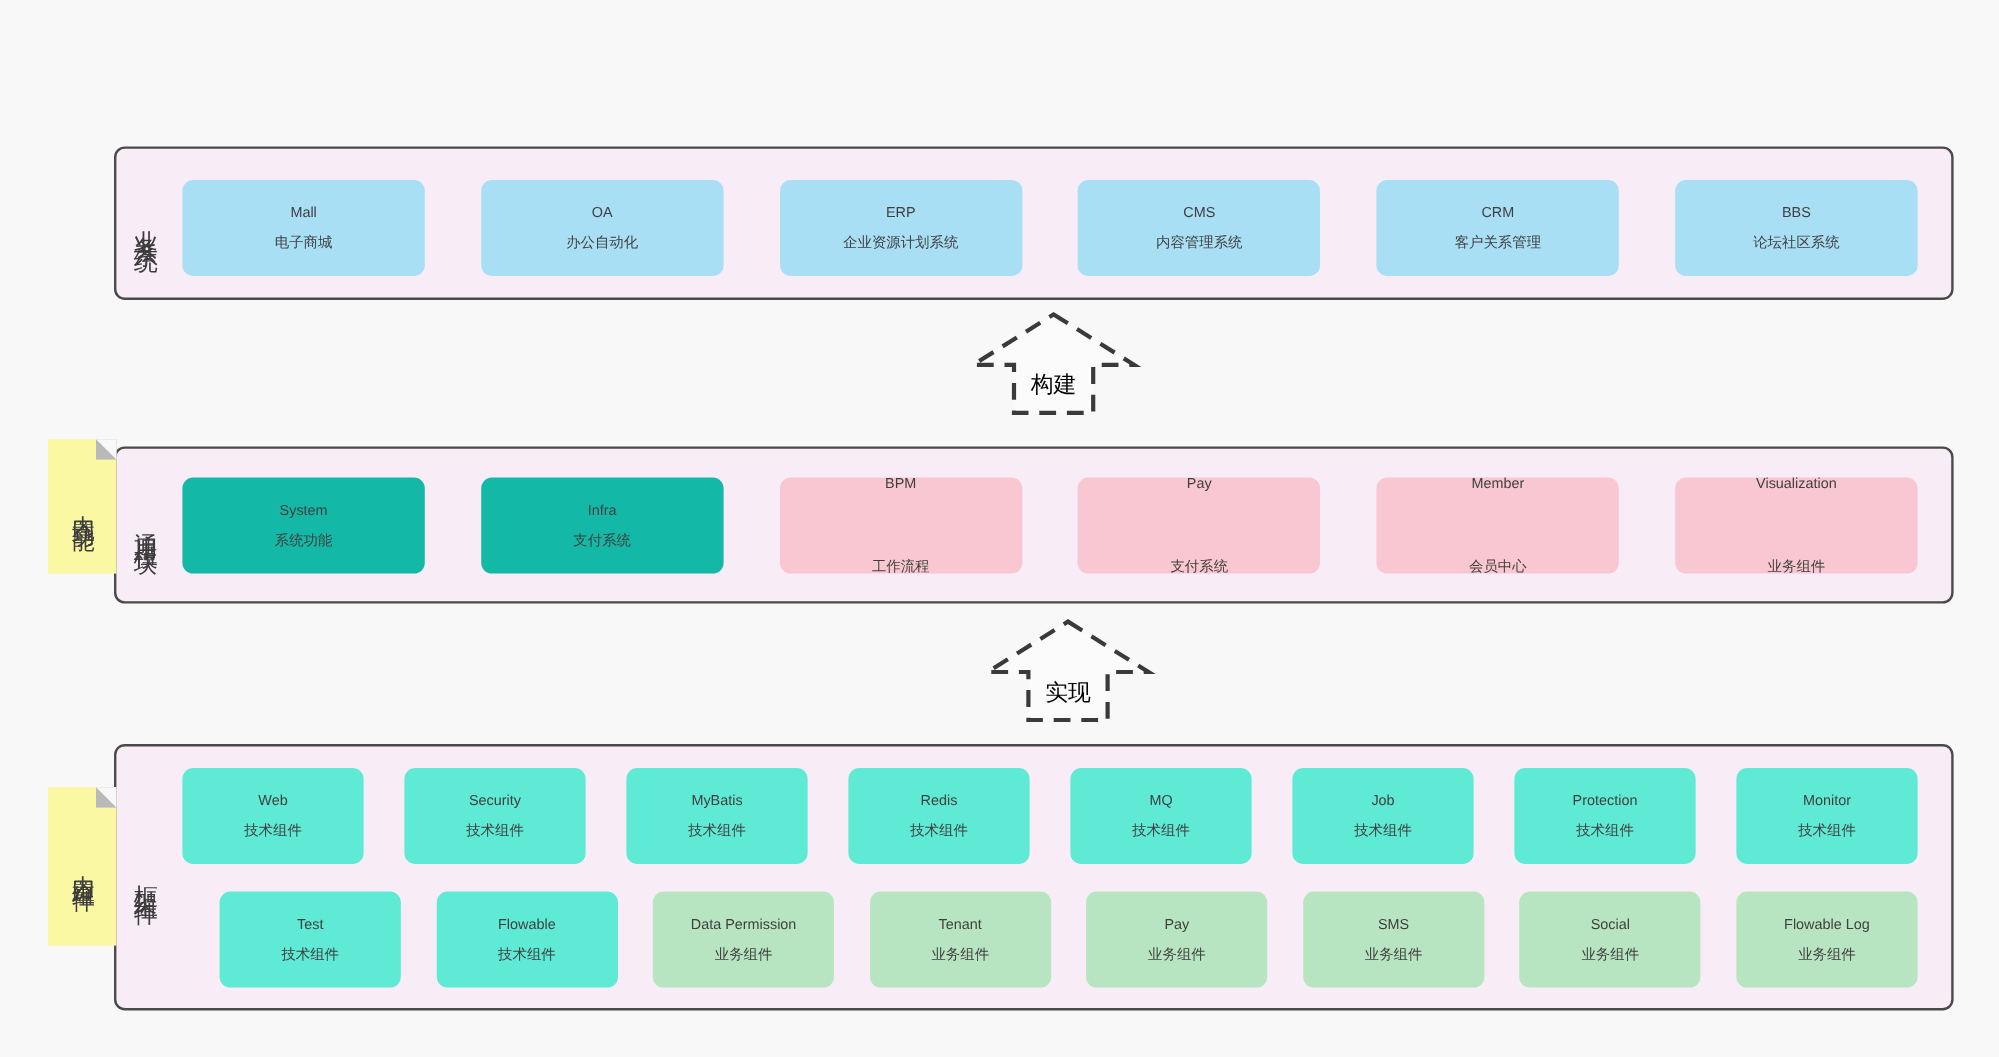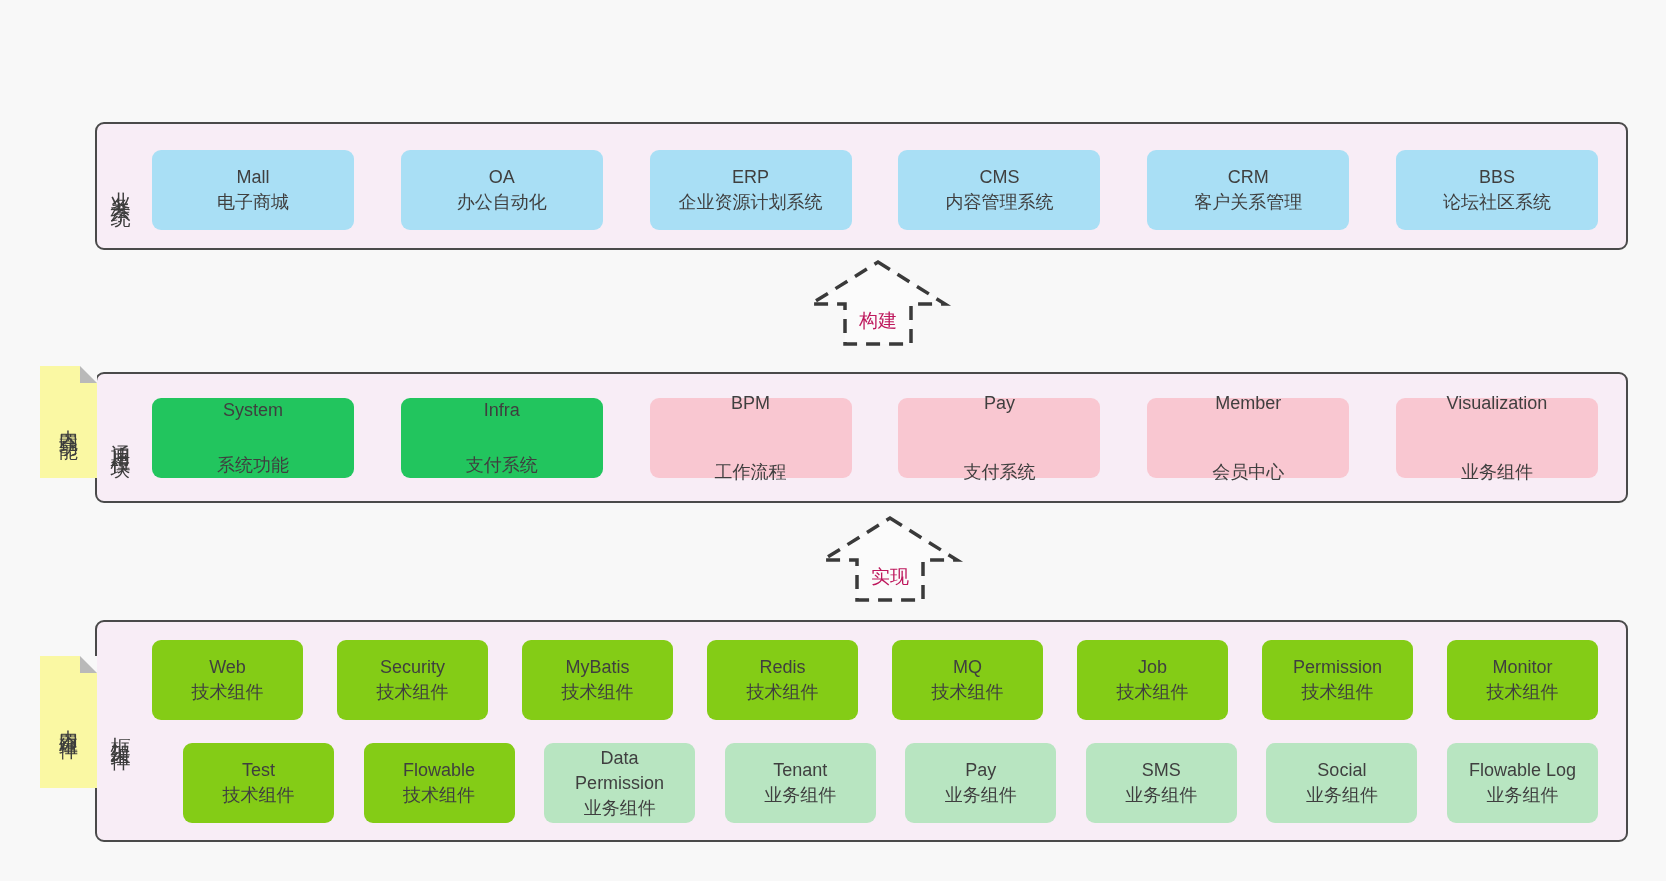--- a/index.html
+++ b/index.html
@@ -30,30 +30,30 @@
   
   .boxes{position:absolute;left:55px;right:28px;display:flex;justify-content:space-between;}
   #sec-business .boxes{top:26px;}
   #sec-modules  .boxes{top:24px;}
   #sec-components .row1{top:18px;}
   #sec-components .row2{top:121px;margin-left:31px;}
 
   .box{
     height:80px;border-radius:9px;
     display:flex;flex-direction:column;align-items:center;justify-content:center;
-    text-align:center;font-size:18px;line-height:25px;
+    text-align:center;font-size:12px;line-height:25px;
     padding:0 10px;box-sizing:border-box;
   }
   .boxes-6 .box{width:202px;}
   .boxes-8 .box{width:151px;padding:0 12px;}
 
   .blue{background:#a9dff5;}
-  .red{background:#22c55e;justify-content:space-between;}
+  .red{background:#14b8a6;}
   .pink{background:#f9c7d1;gap:44px;}
-  .green-dark{background:#84cc16;}
+  .green-dark{background:#5eead4;}
   .green-light{background:#b8e5c1;}
 
   
   .sticky{position:absolute;left:-57px;width:57px;background:#faf8a3;}
   #sec-modules .sticky{top:-8px;height:112px;}
   #sec-components .sticky{top:34px;height:132px;}
   .fold{
     position:absolute;top:0;right:0;width:0;height:0;
     border-style:solid;border-width:0 17px 17px 0;
     border-color:#f8f8f8 #f8f8f8 #b9b9b9 #b9b9b9;
@@ -64,21 +64,21 @@
     font-size:19px;letter-spacing:4px;white-space:nowrap;color:#3c3c3c;
   }
 
   
   .arrow{position:absolute;width:150px;height:90px;}
   #arrow-build{left:803px;top:258px;}
   #arrow-implement{left:815px;top:514px;}
   .arrow svg{position:absolute;left:0;top:0;}
   .arrow-label{
     position:absolute;left:50%;top:50px;transform:translateX(-50%);
-    font-size:19px;background:#fbfbfb;padding:0 4px;color:#be185d;white-space:nowrap;
+    font-size:19px;background:#fbfbfb;padding:0 4px;color:#000000;white-space:nowrap;
   }
 </style>
 </head>
 <body>
 
 <div class="stage">
 
   <section class="container" id="sec-business">
     <div class="vlabel">业务系统</div>
     <div class="boxes boxes-6">
@@ -183,21 +183,21 @@
       </div>
       <div class="box green-dark">
         <div>MQ</div>
         <div>技术组件</div>
       </div>
       <div class="box green-dark">
         <div>Job</div>
         <div>技术组件</div>
       </div>
       <div class="box green-dark">
-        <div>Permission</div>
+        <div>Protection</div>
         <div>技术组件</div>
       </div>
       <div class="box green-dark">
         <div>Monitor</div>
         <div>技术组件</div>
       </div>
     </div>
 
     <div class="boxes boxes-8 row2">
       <div class="box green-dark">

